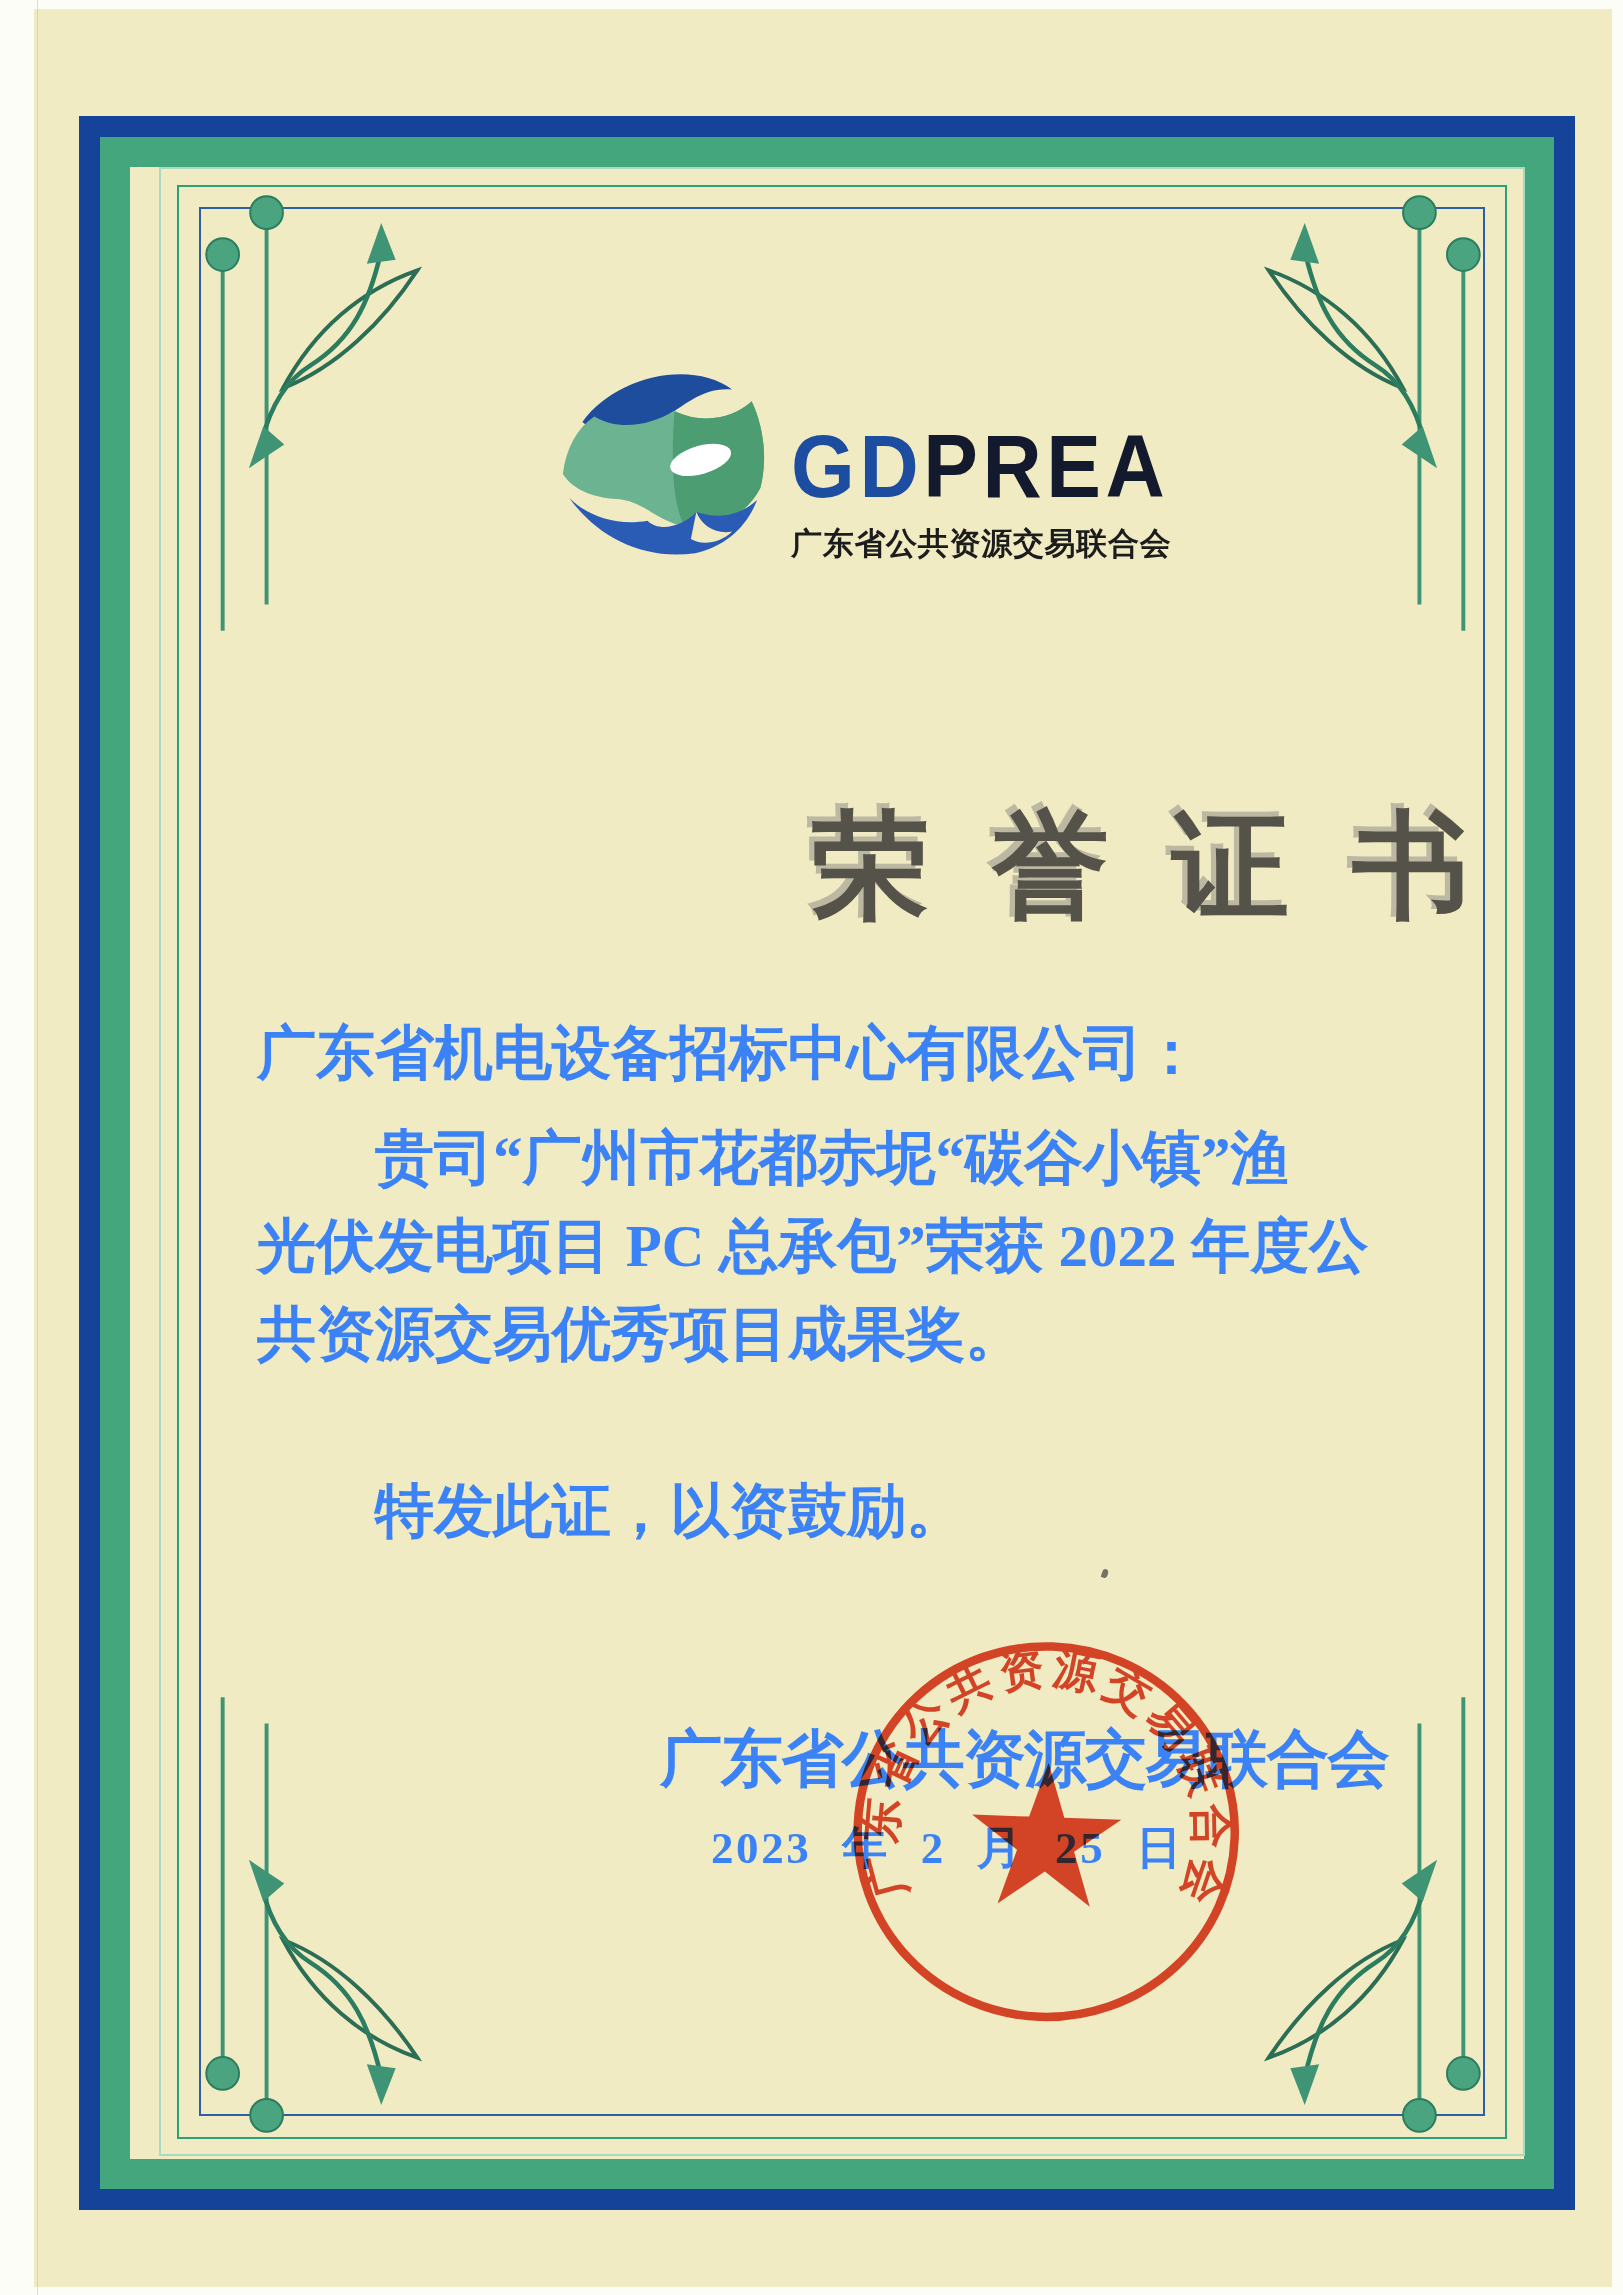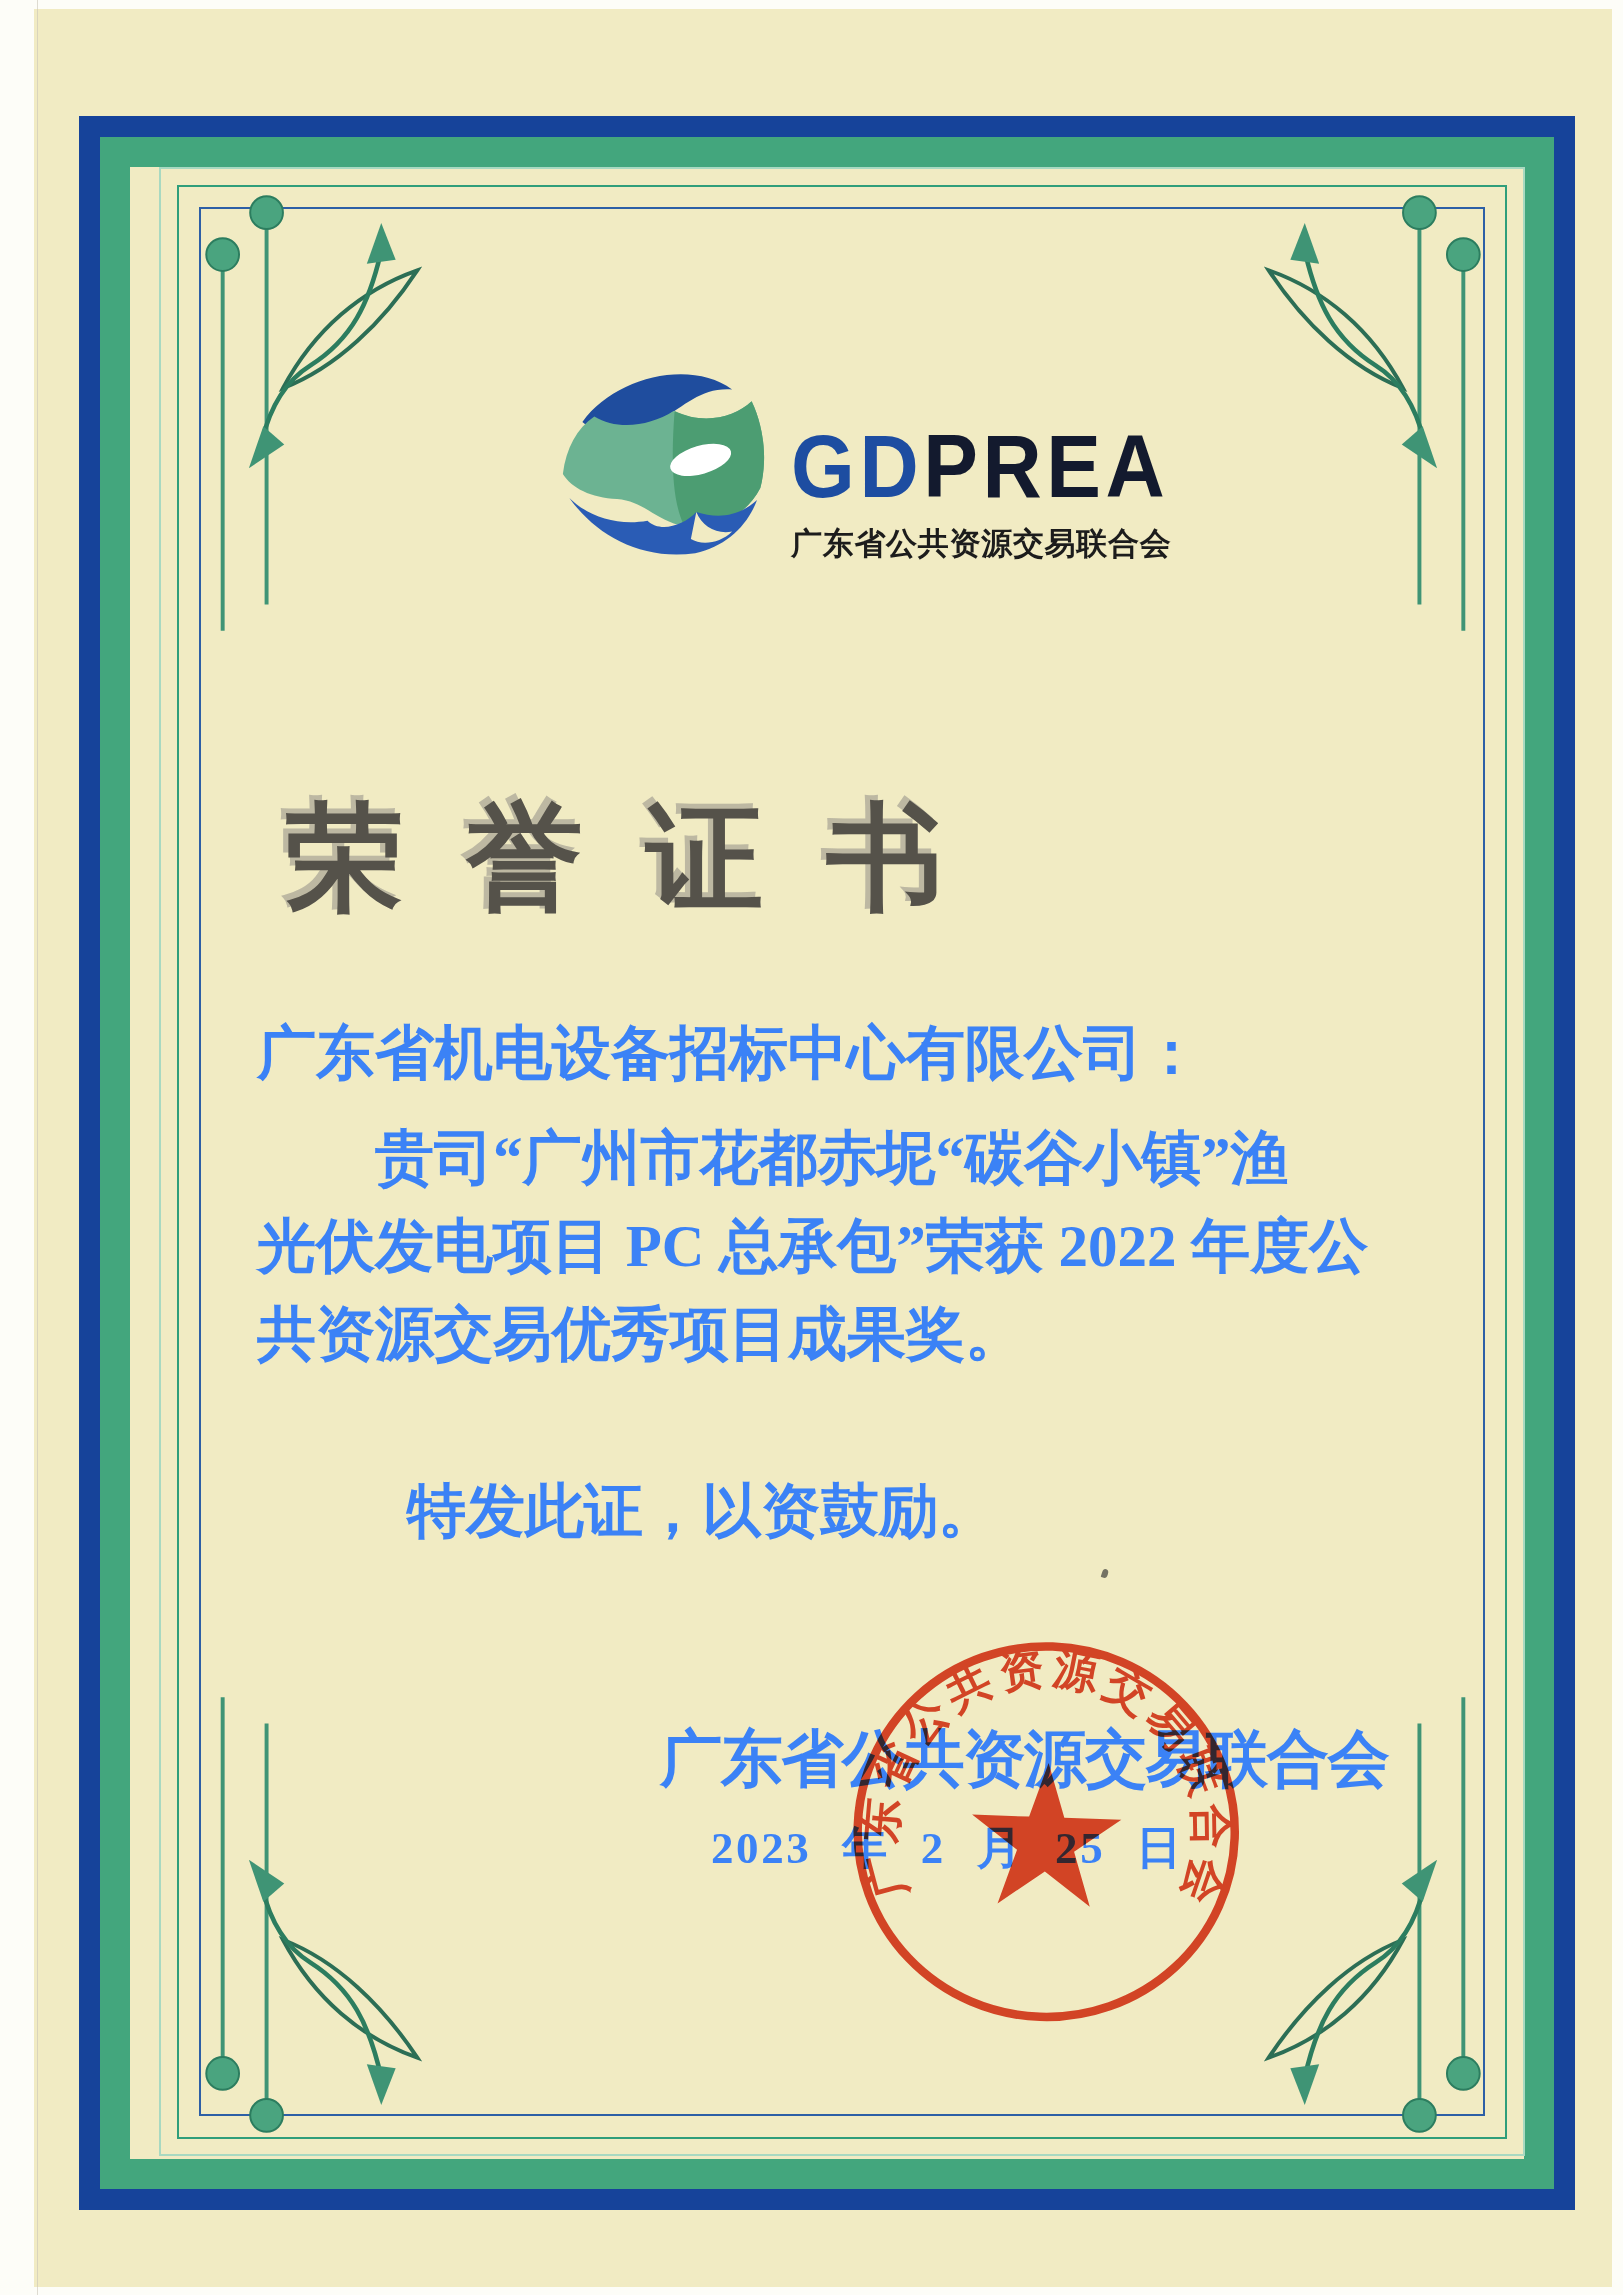--- a/index.html
+++ b/index.html
@@ -39,34 +39,34 @@
   }
   .gd{color:#1d4da1;} .prea{color:#131a2e;}
   .logo-subtitle{
     position:absolute;left:239px;top:164px;width:393px;
     font-family:"Liberation Sans","DejaVu Sans",sans-serif;
     font-weight:bold;font-size:31px;letter-spacing:0.7px;color:#1c1c1c;white-space:nowrap;
   }
 
   
   .cert-title{
-    position:absolute;left:223px;top:800px;width:1309px;text-align:left;
-    font-family:Liberation Mono, monospace;
+    position:absolute;left:223px;top:800px;width:1309px;text-align:right;
+    font-family:Liberation Serif, serif;
     font-weight:bold;font-size:117px;line-height:1.15;color:#55524a;
     letter-spacing:63px;padding-left:63px;box-sizing:border-box;white-space:nowrap;
     text-shadow:-5.2px -5.2px 0 rgba(185,181,160,.95);
   }
 
   
   .cjk{color:#3b82f6;font-weight:bold;}
   .addressee{position:absolute;left:257px;top:1014px;font-size:59px;line-height:79px;white-space:nowrap;}
   .para{position:absolute;left:257px;top:1114px;width:1126px;}
   .para .bline{height:88px;line-height:88px;font-size:59px;white-space:nowrap;}
   .para .bline.first{padding-left:118px;}
-  .closing{position:absolute;left:375px;top:1467px;height:88px;line-height:88px;font-size:59px;white-space:nowrap;margin-left:32px;}
+  .closing{position:absolute;left:375px;top:1467px;height:88px;line-height:88px;font-size:59px;white-space:nowrap;}
 
   .sig-org{position:absolute;left:660px;top:1718px;font-size:62px;line-height:82px;white-space:nowrap;letter-spacing:-1.3px;}
   .sig-date{position:absolute;left:711px;top:1806px;font-size:45px;line-height:84px;white-space:nowrap;word-spacing:17px;letter-spacing:2.6px;}
 
   .stray-mark{position:absolute;left:1102px;top:1569px;width:5.9px;height:8.5px;border-radius:50% 50% 50% 10%;background:#4a4a44;opacity:.75;transform:rotate(18deg);}
 
   
   .seal{
     position:absolute;left:845px;top:1634px;width:403px;height:398px;
     mix-blend-mode:multiply;opacity:.92;pointer-events:none;transform:rotate(2deg);

